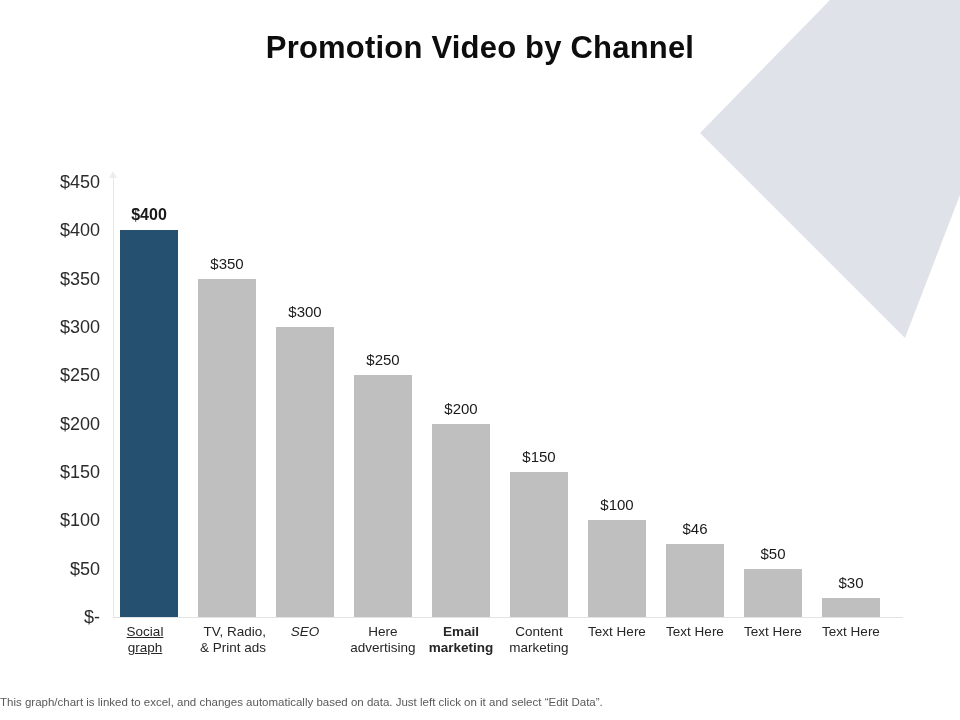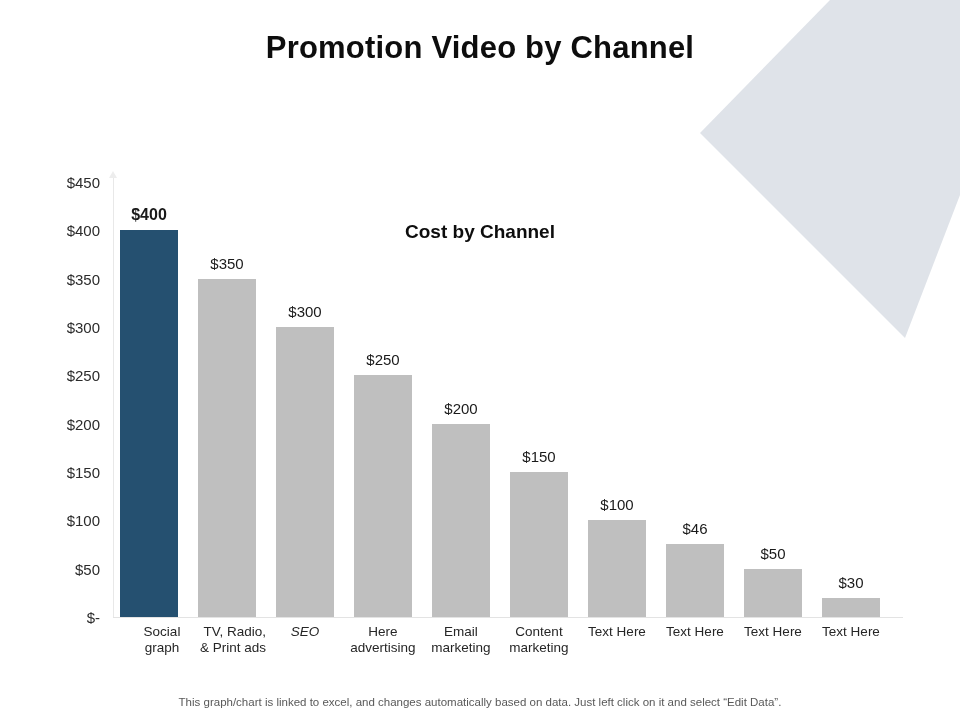--- a/index.html
+++ b/index.html
@@ -75,21 +75,21 @@
     height: 0;
     border-left: 4px solid transparent;
     border-right: 4px solid transparent;
     border-bottom: 7px solid #ededed;
   }
   .y-tick-label {
     position: absolute;
     right: 0;
     width: 62px;
     text-align: right;
-    font-size: 15px;
+    font-size: 18px;
     color: #2b2b2b;
     transform: translateY(-50%);
   }
   .y-tick-wrap {
     position: absolute;
     left: 38px;
     top: 0;
     width: 62px;
     height: 0;
   }
@@ -128,37 +128,35 @@
     line-height: 16px;
     color: #262626;
   }
 
   
   .footer-note {
     position: absolute;
     left: 0;
     top: 696px;
     width: 960px;
-    text-align: center;
     font-size: 11.5px;
     color: #595959;
   }
 </style>
 </head>
 <body>
 
 <svg class="deco-shape" viewBox="0 0 960 720" width="960" height="720" aria-hidden="true">
   <polygon id="deco-poly" points="700,133 830,0 960,0 960,195 905,338" fill="#dfe3e9"></polygon>
 </svg>
 
 <div class="slide-title">Promotion Video by Channel</div>
 
 <div class="chart-area">
 
-  <div class="chart-title">Cost by Channel</div>
 
   <div class="y-axis-line"></div>
   <div class="y-axis-arrow"></div>
 
   <div id="y-ticks">
       <div class="y-tick-wrap" style="top: 182px;">
         <div class="y-tick-label">$450</div>
       </div>
       <div class="y-tick-wrap" style="top: 230.333px;">
         <div class="y-tick-label">$400</div>
@@ -207,36 +205,36 @@
       <div class="bar" style="left: 588px; width: 58px; height: 97px; background: rgb(191, 191, 191);"></div>
       <div class="bar-value" style="left: 572px; width: 90px; top: 496px;">$100</div>
       <div class="bar" style="left: 666px; width: 58px; height: 73px; background: rgb(191, 191, 191);"></div>
       <div class="bar-value" style="left: 650px; width: 90px; top: 520px;">$46</div>
       <div class="bar" style="left: 744px; width: 58px; height: 48px; background: rgb(191, 191, 191);"></div>
       <div class="bar-value" style="left: 728px; width: 90px; top: 545px;">$50</div>
       <div class="bar" style="left: 822px; width: 58px; height: 19px; background: rgb(191, 191, 191);"></div>
       <div class="bar-value" style="left: 806px; width: 90px; top: 574px;">$30</div>
     </div>
   <div id="cat-labels">
-      <div class="cat-label" style="left: 123px; width: 78px;">
+      <div class="cat-label" style="left: 106px; width: 78px; text-decoration: underline;">
         <div>Social</div>
         <div>graph</div>
       </div>
       <div class="cat-label" style="left: 188px; width: 78px; text-align: right;">
         <div>TV, Radio,</div>
         <div>&amp; Print ads</div>
       </div>
       <div class="cat-label" style="left: 266px; width: 78px; font-style: italic;">
         <div>SEO</div>
       </div>
       <div class="cat-label" style="left: 344px; width: 78px;">
         <div>Here</div>
         <div>advertising</div>
       </div>
-      <div class="cat-label" style="left: 422px; width: 78px;">
+      <div class="cat-label" style="left: 422px; width: 78px; font-weight: bold;">
         <div>Email</div>
         <div>marketing</div>
       </div>
       <div class="cat-label" style="left: 500px; width: 78px;">
         <div>Content</div>
         <div>marketing</div>
       </div>
       <div class="cat-label" style="left: 578px; width: 78px;">
         <div>Text Here</div>
       </div>

